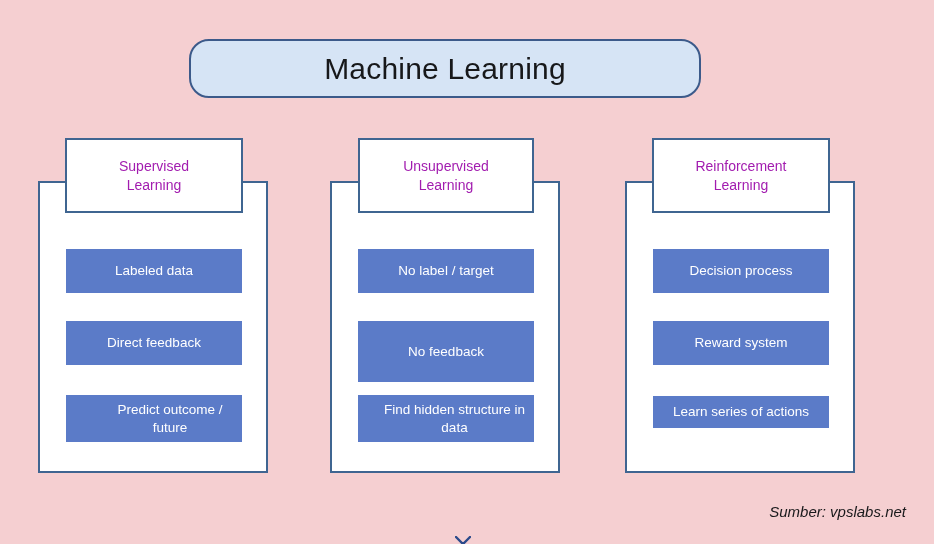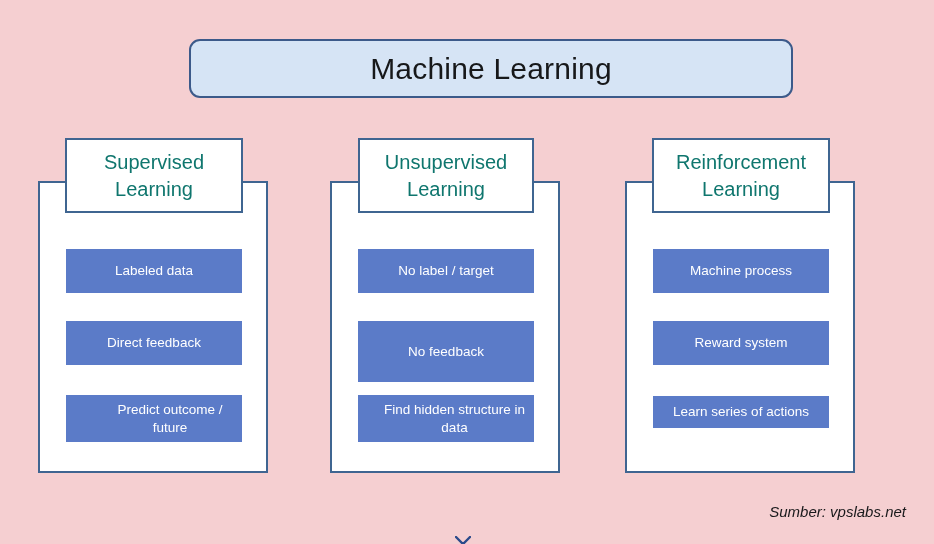--- a/index.html
+++ b/index.html
@@ -18,25 +18,25 @@
   .canvas {
     position: absolute;
     inset: 0;
   }
 
   
   .title-box {
     position: absolute;
     left: 189px;
     top: 39px;
-    width: 604px;
+    width: 512px;
     height: 59px;
     background: #d6e4f5;
     border: 2px solid #3c5a8a;
-    border-radius: 11px;
+    border-radius: 20px;
     box-sizing: border-box;
     display: flex;
     align-items: center;
     justify-content: center;
   }
   .title-text {
     font-size: 30px;
     color: #17181a;
     line-height: 1;
     letter-spacing: 0.2px;
@@ -56,22 +56,22 @@
     position: absolute;
     background: #ffffff;
     border: 2px solid #3f6591;
     box-sizing: border-box;
     display: flex;
     align-items: center;
     justify-content: center;
     z-index: 3;
   }
   .col-header-text {
-    font-size: 20px;
-    color: #0f766e;
+    font-size: 14px;
+    color: #a21caf;
     line-height: 1.35;
     text-align: center;
     padding: 0 6px;
   }
 
   .item {
     position: absolute;
     background: #5b7bc8;
     box-sizing: border-box;
     display: flex;
@@ -172,21 +172,21 @@
       <span class="item-text">Find hidden structure in data</span>
     </div>
   </div>
 
   <div class="column" id="col3">
     <div class="col-body"></div>
     <div class="col-header">
       <span class="col-header-text"><span>Reinforcement</span><br><span>Learning</span></span>
     </div>
     <div class="item item-0">
-      <span class="item-text">Machine process</span>
+      <span class="item-text">Decision process</span>
     </div>
     <div class="item item-1">
       <span class="item-text">Reward system</span>
     </div>
     <div class="item item-2">
       <span class="item-text">Learn series of actions</span>
     </div>
   </div>
 
   <div class="credit">Sumber: vpslabs.net</div>

